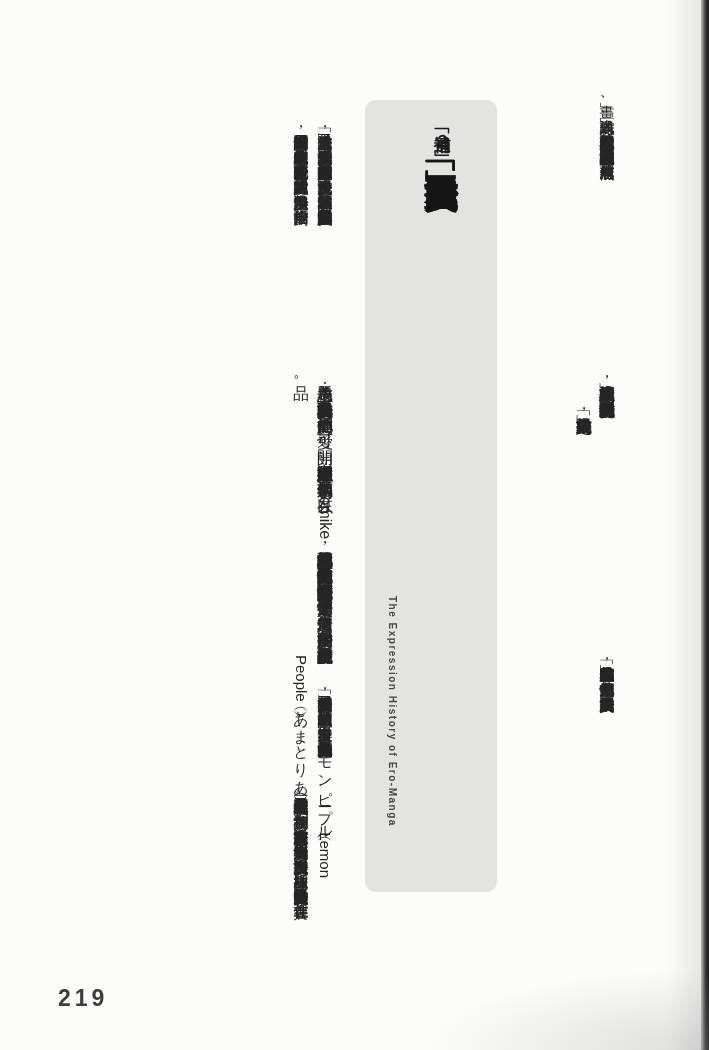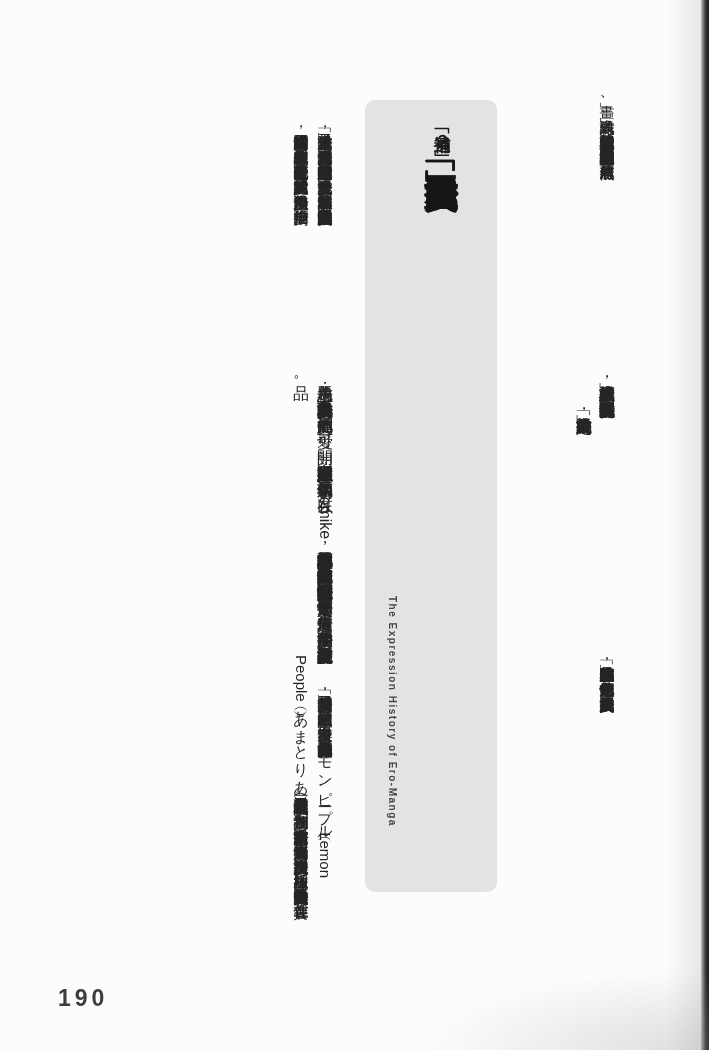--- a/index.html
+++ b/index.html
@@ -87,17 +87,17 @@
   <p class="indent">本書除了「成人漫畫」之外，也多次提到了「美少女漫畫」這個詞。其實這兩個名詞所指涉的意義也有著微妙差異。「美少女漫畫」也跟「成人漫畫」一樣，是個非常難以解釋的名詞。尤其要說明「美少女漫畫」作為一個漫畫類型的意義更是困難。</p>
   <p class="indent">這個詞是個自最初被使用的時候開始，就像雲朵一樣飄忽不定的概念，而且這概念還會隨著時代發生變化。用最直截了當的方式說明，一如「少年漫畫」以少年為主角，描寫少年的活躍、</p>
 </div>
 <div class="vtext lzone band2">
   <p>成長為主題；「美少女漫畫」就是以「美少女角色」為故事中心，描寫她們的美麗、可愛、開朗、堅強等活躍之處的漫畫總稱。引領著八〇年代初期，在以Comike等活動為中心的御宅文化中誕生之此領域的，的確是充滿動漫風格可愛人物和為色情元素的漫畫作品。然而「美少女漫畫」儘管存在著「美少女」這個帶有性意義的標誌，卻不一定需要性愛等元素，從這個角度來看，黎明期的「美少女漫畫」中，有很多嚴格說來不能算是「成人漫畫」的作品。</p>
 </div>
 <div class="vtext lzone band3">
   <p class="indent">據說創造了「美少女漫畫」這個名稱的，乃是該領域的開山祖師，漫畫家吾妻日出夫。他於一九八二年在日本史上最早創刊的美少女漫畫雜誌『レモンピープル（Lemon People）』（あまとりあ社）中第一次使用了這個詞（更正確地說是八二年六月號）。據說在創刊初期，美少女漫畫本來被叫做「蘿莉控漫畫」，但吾妻日出夫不滿意這個名稱，所以提議改用「美少女漫畫」，並被出版社採用。雖然不知道吾妻日出夫對「美少女漫畫」的定義，但在其著作</p>
 </div>
 
-<div class="page-number">190</div>
+<div class="page-number">219</div>
 
 <div class="shade-right"></div>
 <div class="edge-right"></div>
 <div class="shade-bottom"></div>
 
 </body></html>

